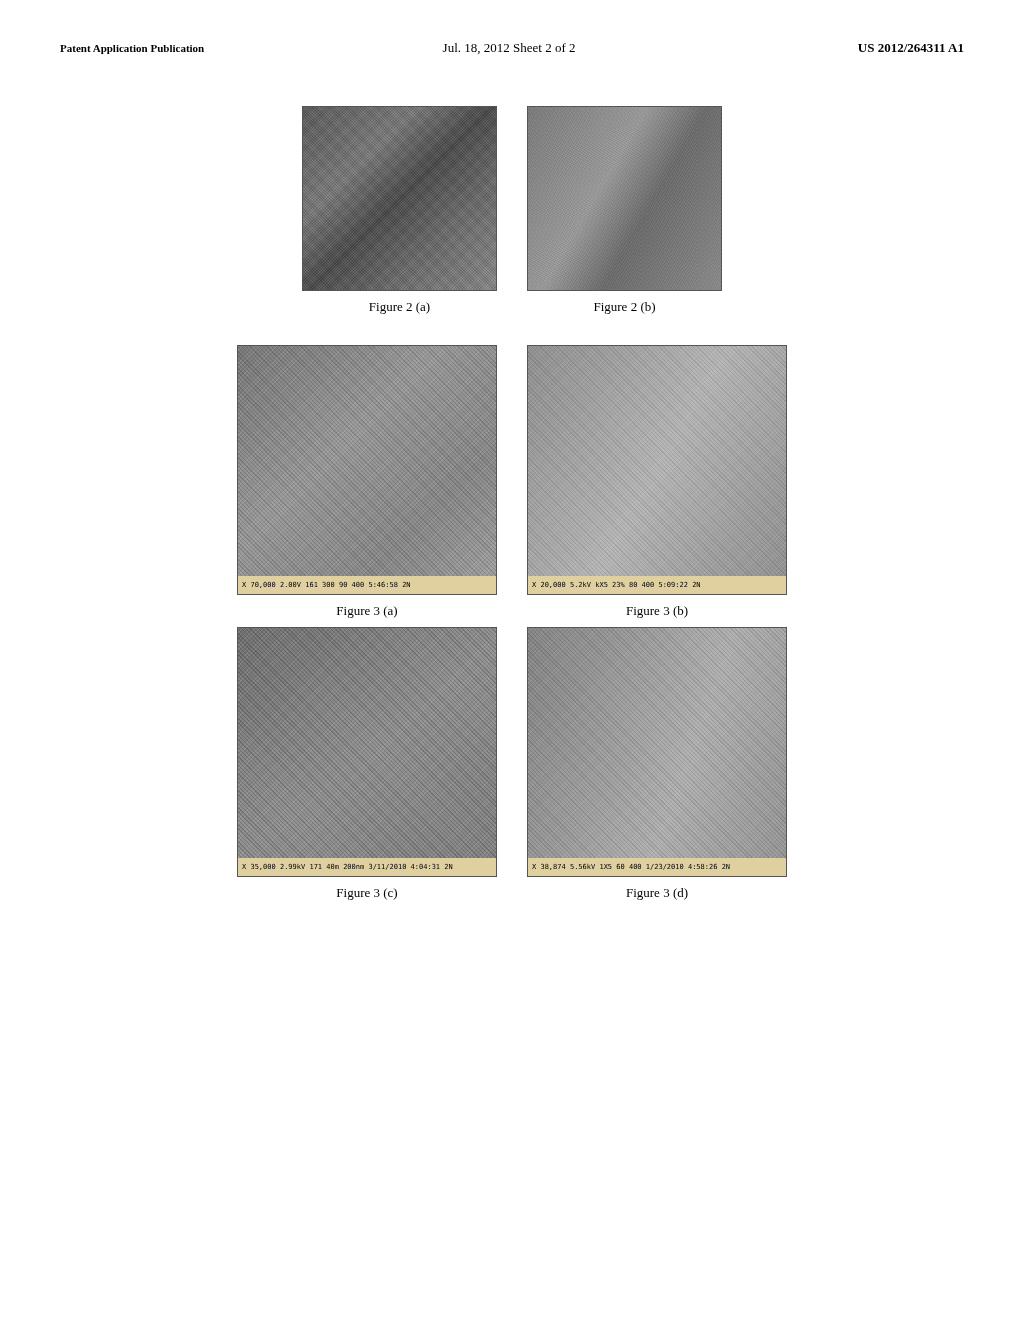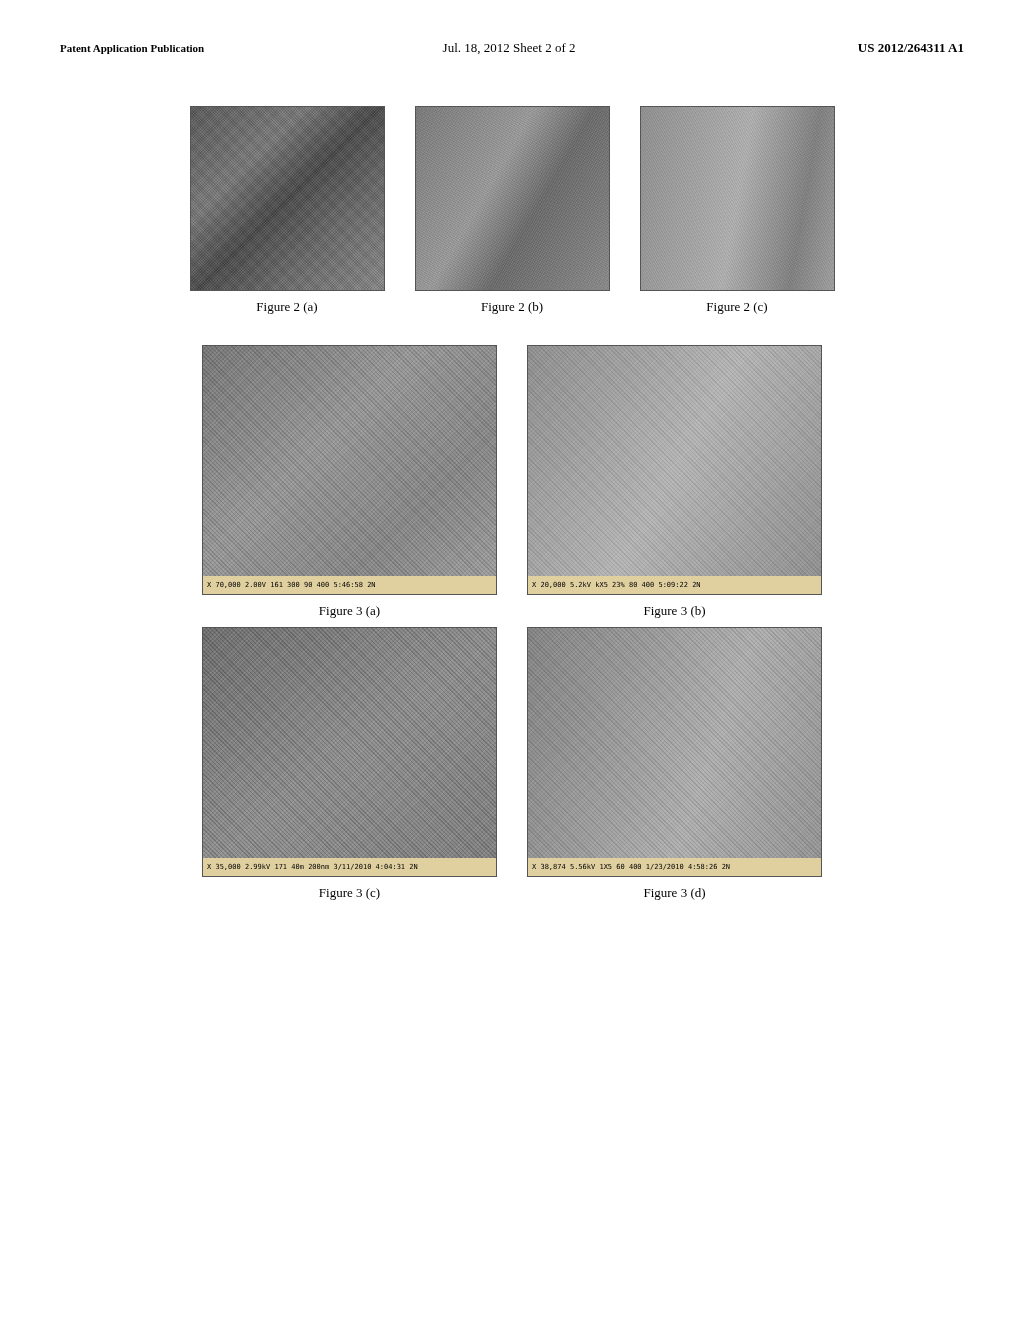--- a/index.html
+++ b/index.html
@@ -103,21 +103,21 @@
       width: 195px;
       height: 185px;
       background:
         repeating-linear-gradient(60deg, transparent, transparent 1px, rgba(0,0,0,0.07) 1px, rgba(0,0,0,0.07) 2px),
         repeating-linear-gradient(-30deg, transparent, transparent 1px, rgba(255,255,255,0.07) 1px, rgba(255,255,255,0.07) 2px),
         linear-gradient(100deg, #909090 0%, #b0b0b0 50%, #808080 80%, #a0a0a0 100%);
     }
 
     
     .fig3-large {
-      width: 295px;
+      width: 260px;
       height: 250px;
       background:
         repeating-linear-gradient(45deg, rgba(0,0,0,0.12) 0px, rgba(0,0,0,0.12) 1px, transparent 1px, transparent 3px),
         repeating-linear-gradient(-45deg, rgba(255,255,255,0.08) 0px, rgba(255,255,255,0.08) 1px, transparent 1px, transparent 3px),
         linear-gradient(135deg, #808080 0%, #a0a0a0 50%, #808080 100%);
       position: relative;
       padding-left: 15px;
     }
 
     .fig3a {
@@ -201,24 +201,20 @@
       <div class="figure-item">
         <div class="micro-img fig2a"></div>
         <div class="figure-caption">Figure 2 (a)</div>
       </div>
 
       <div class="figure-item">
         <div class="micro-img fig2b"></div>
         <div class="figure-caption">Figure 2 (b)</div>
       </div>
 
-      <div class="figure-item">
-        <div class="micro-img fig2c"></div>
-        <div class="figure-caption">Figure 2 (c)</div>
-      </div>
 
     </div>
 
     <div class="figure3-section">
 
       <div class="figure3-pair">
 
         <div class="figure-item">
           <div class="micro-img fig3-large fig3a">
             <div class="fig3-label-bar">X 70,000   2.00V 161   300   90 400  5:46:58 2N</div>

